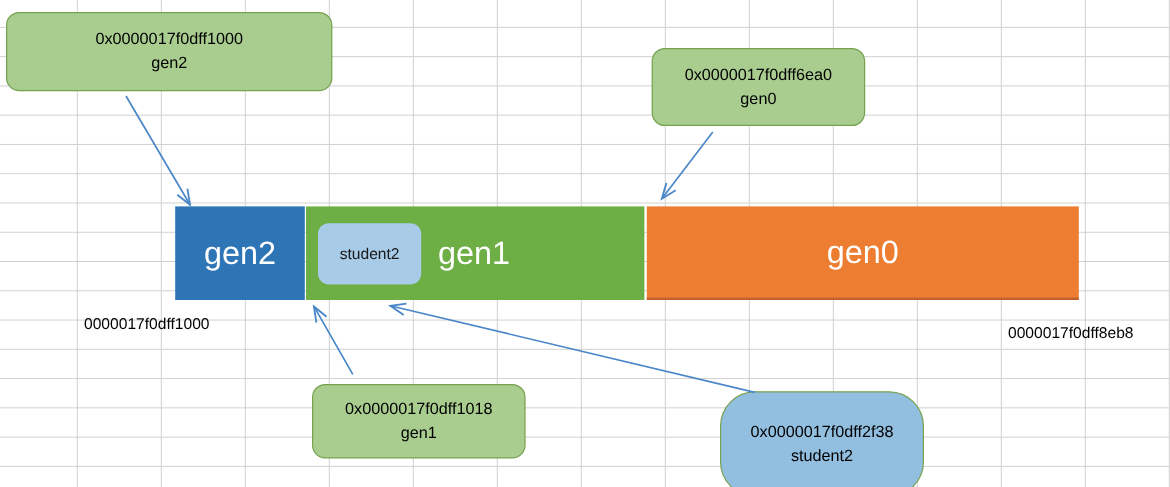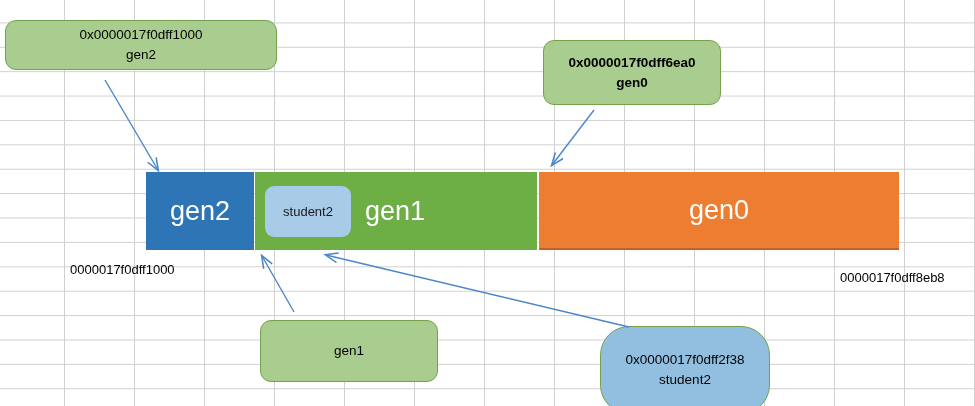--- a/index.html
+++ b/index.html
@@ -85,22 +85,22 @@
     justify-content: center;
     color: #000000;
     font-size: 13.5px;
     line-height: 1.45;
   }
   .callout.green { background: #A9CC8F; }
   .callout.blue  { background: #92BFE0; }
   .callout .addr { white-space: nowrap; }
   .callout .nm   { white-space: nowrap; }
 
-  #callout-gen2     { left: 5px;   top: 20px;   width: 272px; height: 50px; }
-  #callout-gen0     { left: 543px; top: 40px;  width: 178px; height: 65px; font-weight: bold; }
+  #callout-gen2     { left: 5px;   top: 10px;   width: 272px; height: 66px; }
+  #callout-gen0     { left: 543px; top: 40px;  width: 178px; height: 65px; }
   #callout-gen1     { left: 260px; top: 320px; width: 178px; height: 62px; }
   #callout-student2 { left: 600px; top: 326px; width: 170px; height: 88px; border-radius: 29px; }
 
   
   #arrow-layer {
     position: absolute;
     left: 0; top: 0;
     width: 975px; height: 406px;
     pointer-events: none;
   }
@@ -126,20 +126,21 @@
     <span class="addr">0x0000017f0dff1000</span>
     <span class="nm">gen2</span>
   </div>
 
   <div class="callout green" id="callout-gen0">
     <span class="addr">0x0000017f0dff6ea0</span>
     <span class="nm">gen0</span>
   </div>
 
   <div class="callout green" id="callout-gen1">
+    <span class="addr">0x0000017f0dff1018</span>
     <span class="nm">gen1</span>
   </div>
 
   <div class="callout blue" id="callout-student2">
     <span class="addr">0x0000017f0dff2f38</span>
     <span class="nm">student2</span>
   </div>
 
   <svg id="arrow-layer" viewBox="0 0 975 406">
     <defs>

